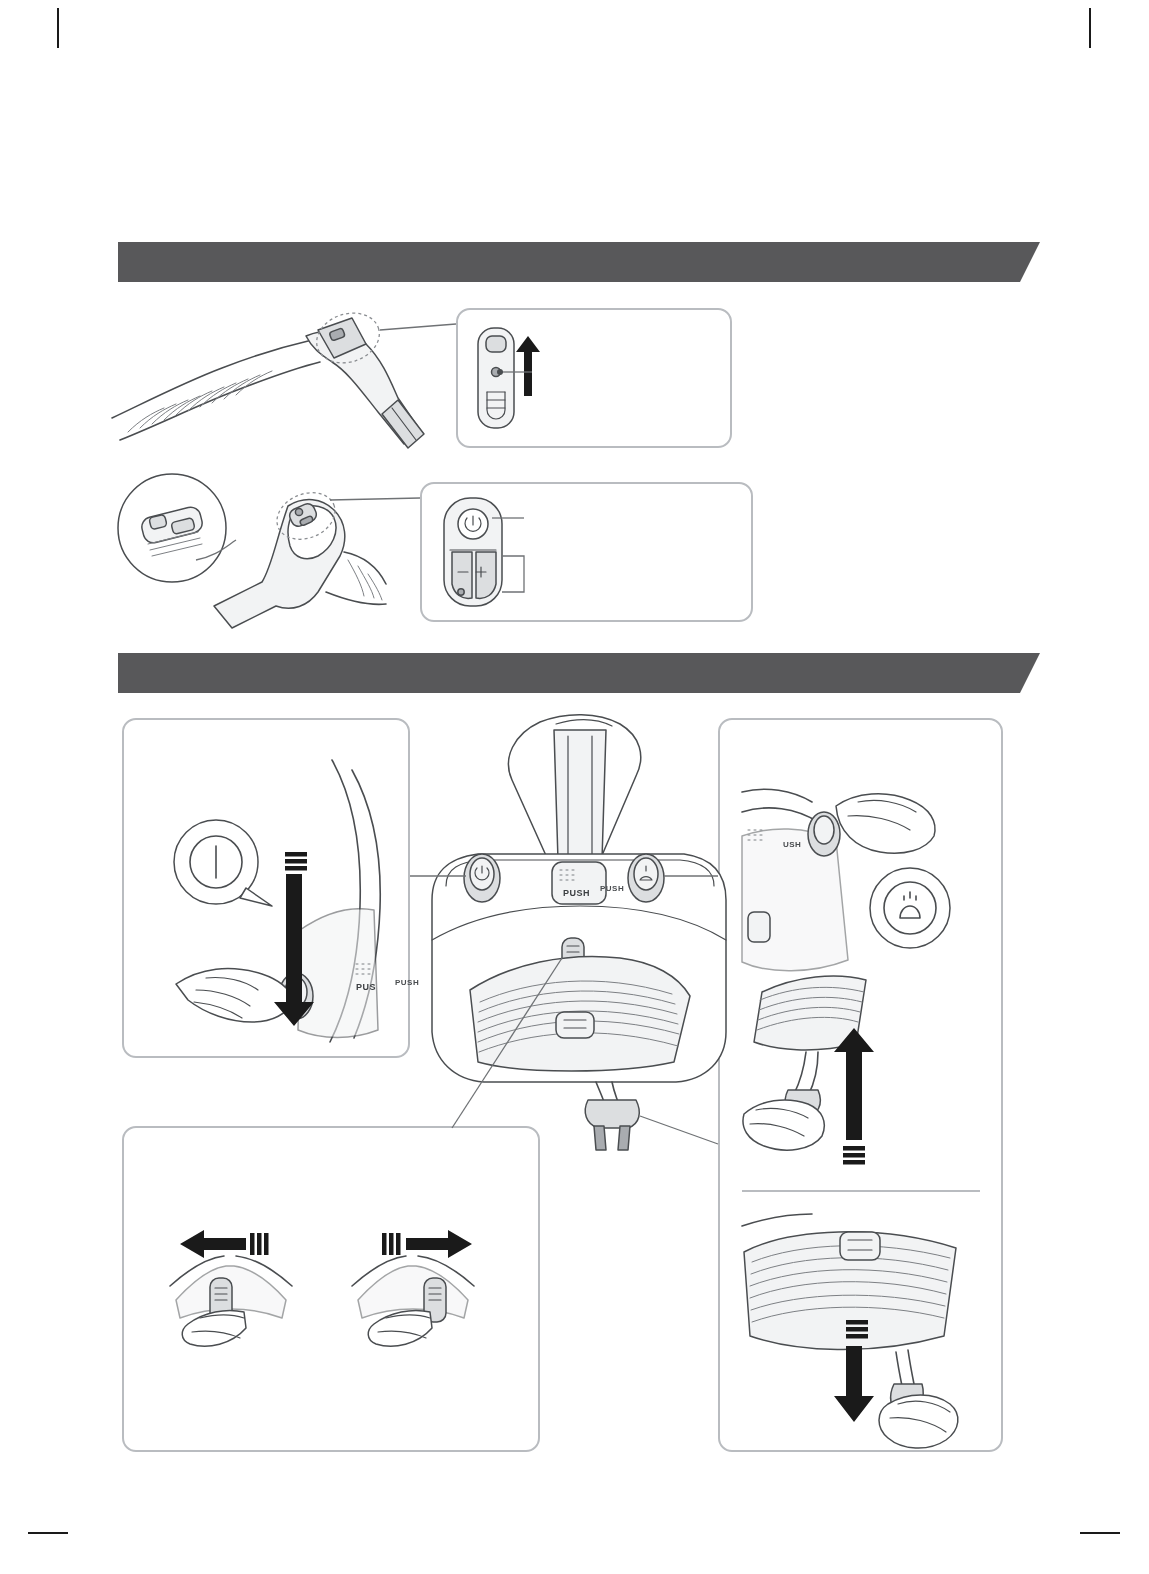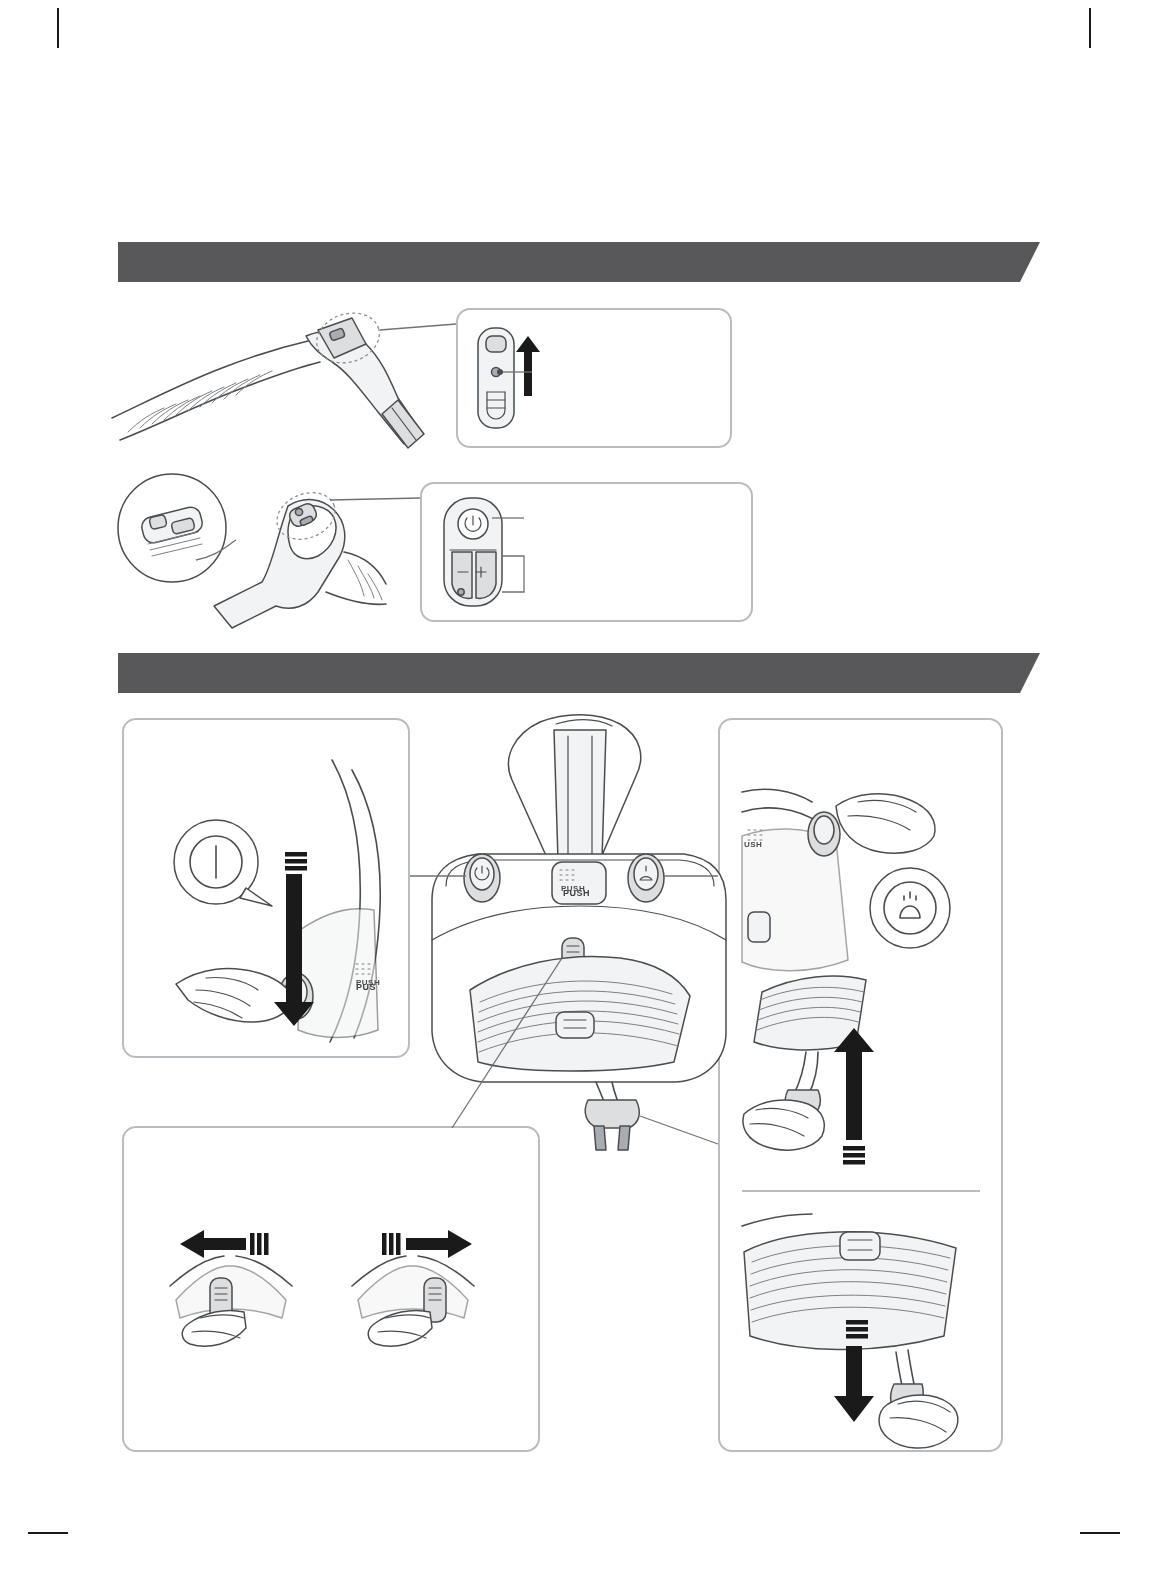--- a/index.html
+++ b/index.html
@@ -75,20 +75,21 @@
     height: 1574px;
     pointer-events: none;
   }
 
   .tiny-label {
     position: absolute;
     font-size: 8px;
     font-weight: bold;
     color: #4a4d50;
     letter-spacing: .5px;
+    margin-left: 39px;
   }
 </style>
 </head>
 <body>
 
 <div class="page">
 
   <div class="crop v" style="left:57px; top:8px;"></div>
   <div class="crop v" style="left:1089px; top:8px;"></div>
   <div class="crop h" style="left:28px; top:1532px;"></div>

